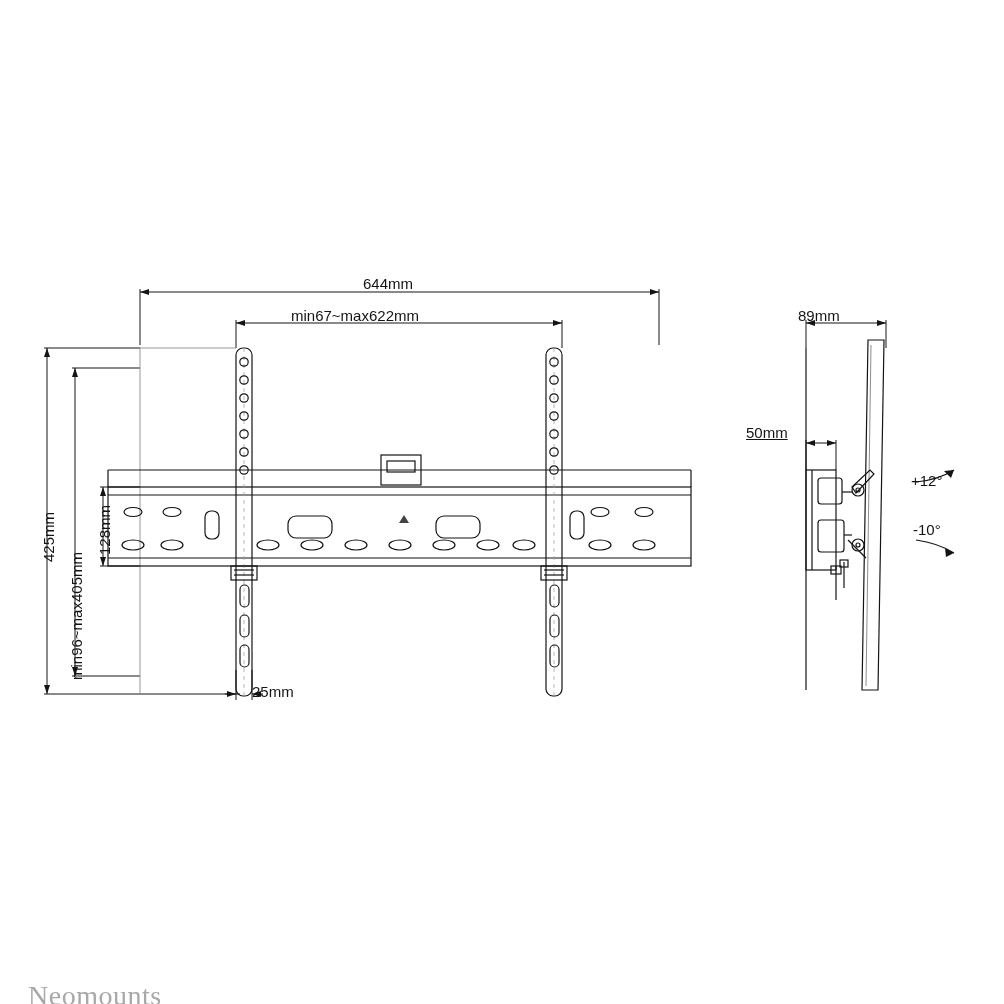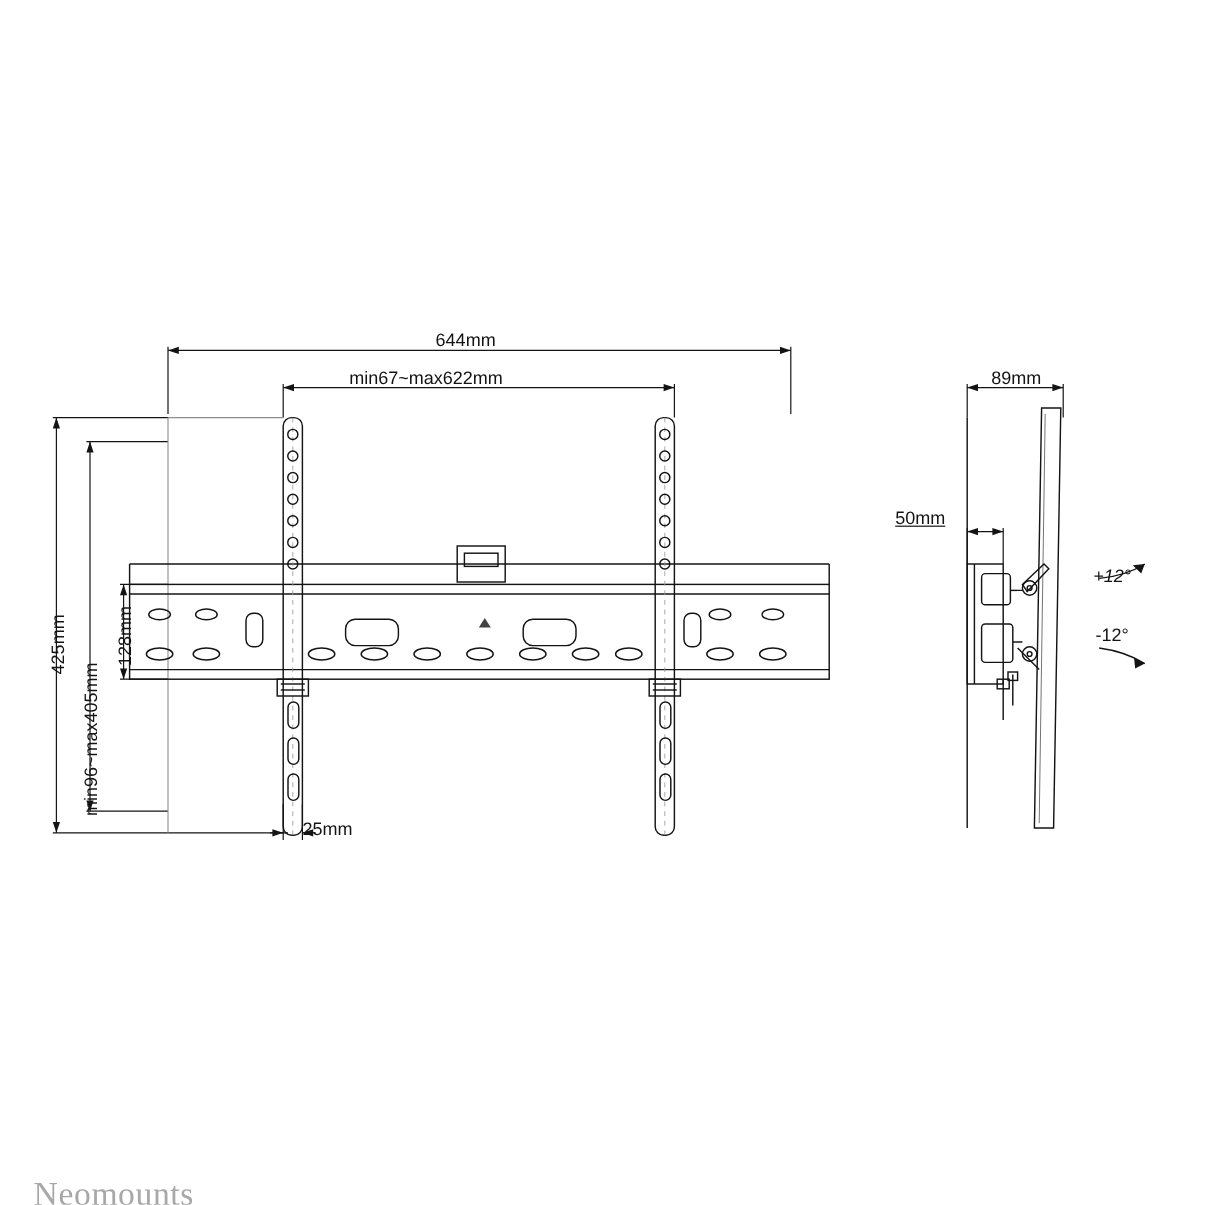--- a/index.html
+++ b/index.html
@@ -249,23 +249,23 @@
   <div class="lbl" style="left:291px; top:307px;">min67~max622mm</div>
 
   <div class="lbl rot" style="left:40px; top:562px;">425mm</div>
 
   <div class="lbl rot" style="left:68px; top:680px;">min96~max405mm</div>
 
   <div class="lbl rot" style="left:96px; top:555px;">128mm</div>
 
   <div class="lbl" style="left:252px; top:683px;text-align:center;">25mm</div>
 
-  <div class="lbl" style="left:826px; top:307px;">89mm</div>
+  <div class="lbl" style="left:798px; top:307px;">89mm</div>
 
   <div class="lbl" style="left:746px; top:424px;text-decoration:underline;">50mm</div>
 
-  <div class="lbl" style="left:911px; top:472px;font-style:italic;">+12°</div>
-
-  <div class="lbl" style="left:913px; top:521px;">-12°</div>
+  <div class="lbl" style="left:911px; top:472px;">+12°</div>
+
+  <div class="lbl" style="left:913px; top:521px;">-10°</div>
 
   <div class="brand">Neomounts</div>
 
 </div>
 
 </body></html>

